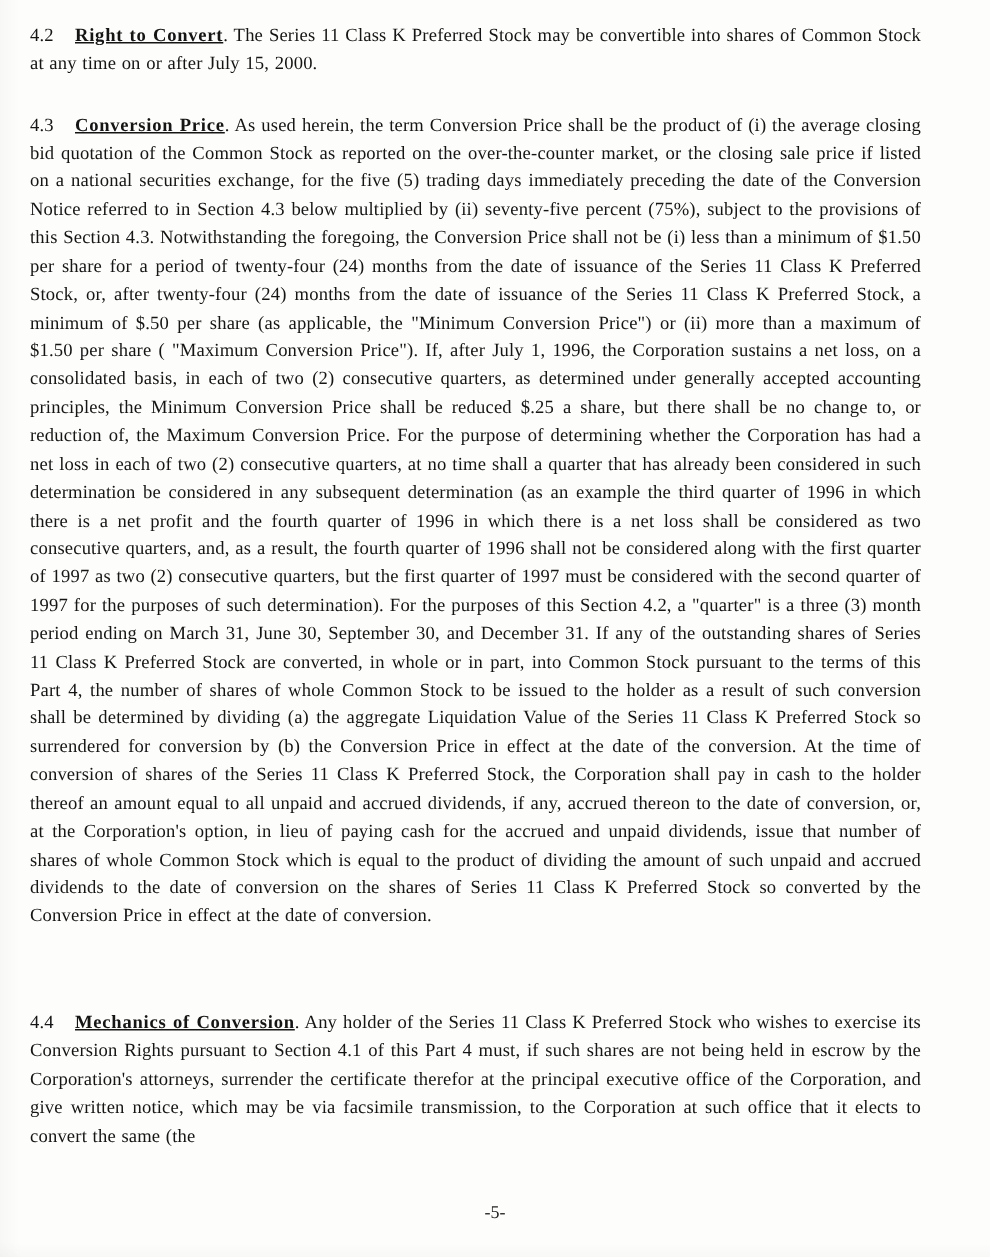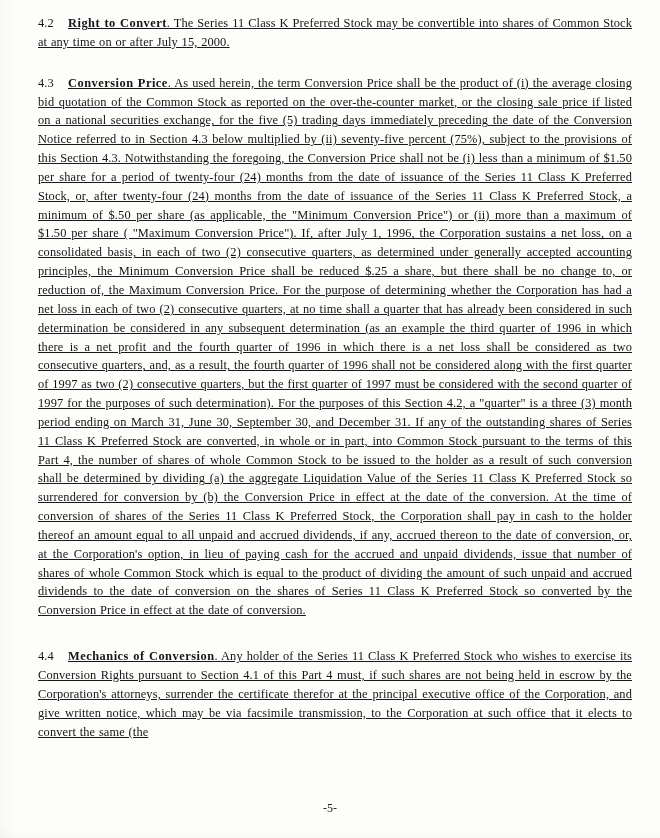--- a/index.html
+++ b/index.html
@@ -19,36 +19,36 @@
     position: absolute;
     left: 0; top: 0;
     width: 660px;
     height: 838px;
     background: #fdfdfb;
     padding: 0;
     box-sizing: border-box;
   }
   .content {
     position: absolute;
-    left: 38px;
+    left: 20px;
     top: 14px;
     width: 594px;
-    text-decoration: underline;
   }
   .para {
     text-align: justify;
     font-size: 12.4px;
     line-height: 1.52;
     margin: 0 0 13px 0;
     letter-spacing: 0.12px;
     word-spacing: 0.5px;
     color: #151515;
   }
   .para.tight {
     margin-bottom: 0;
+    margin-top: 25px;
   }
   .sec-num {
     display: inline-block;
     min-width: 30px;
   }
   .sec-title {
     text-decoration: underline;
     font-weight: bold;
     letter-spacing: 0.5px;
   }

